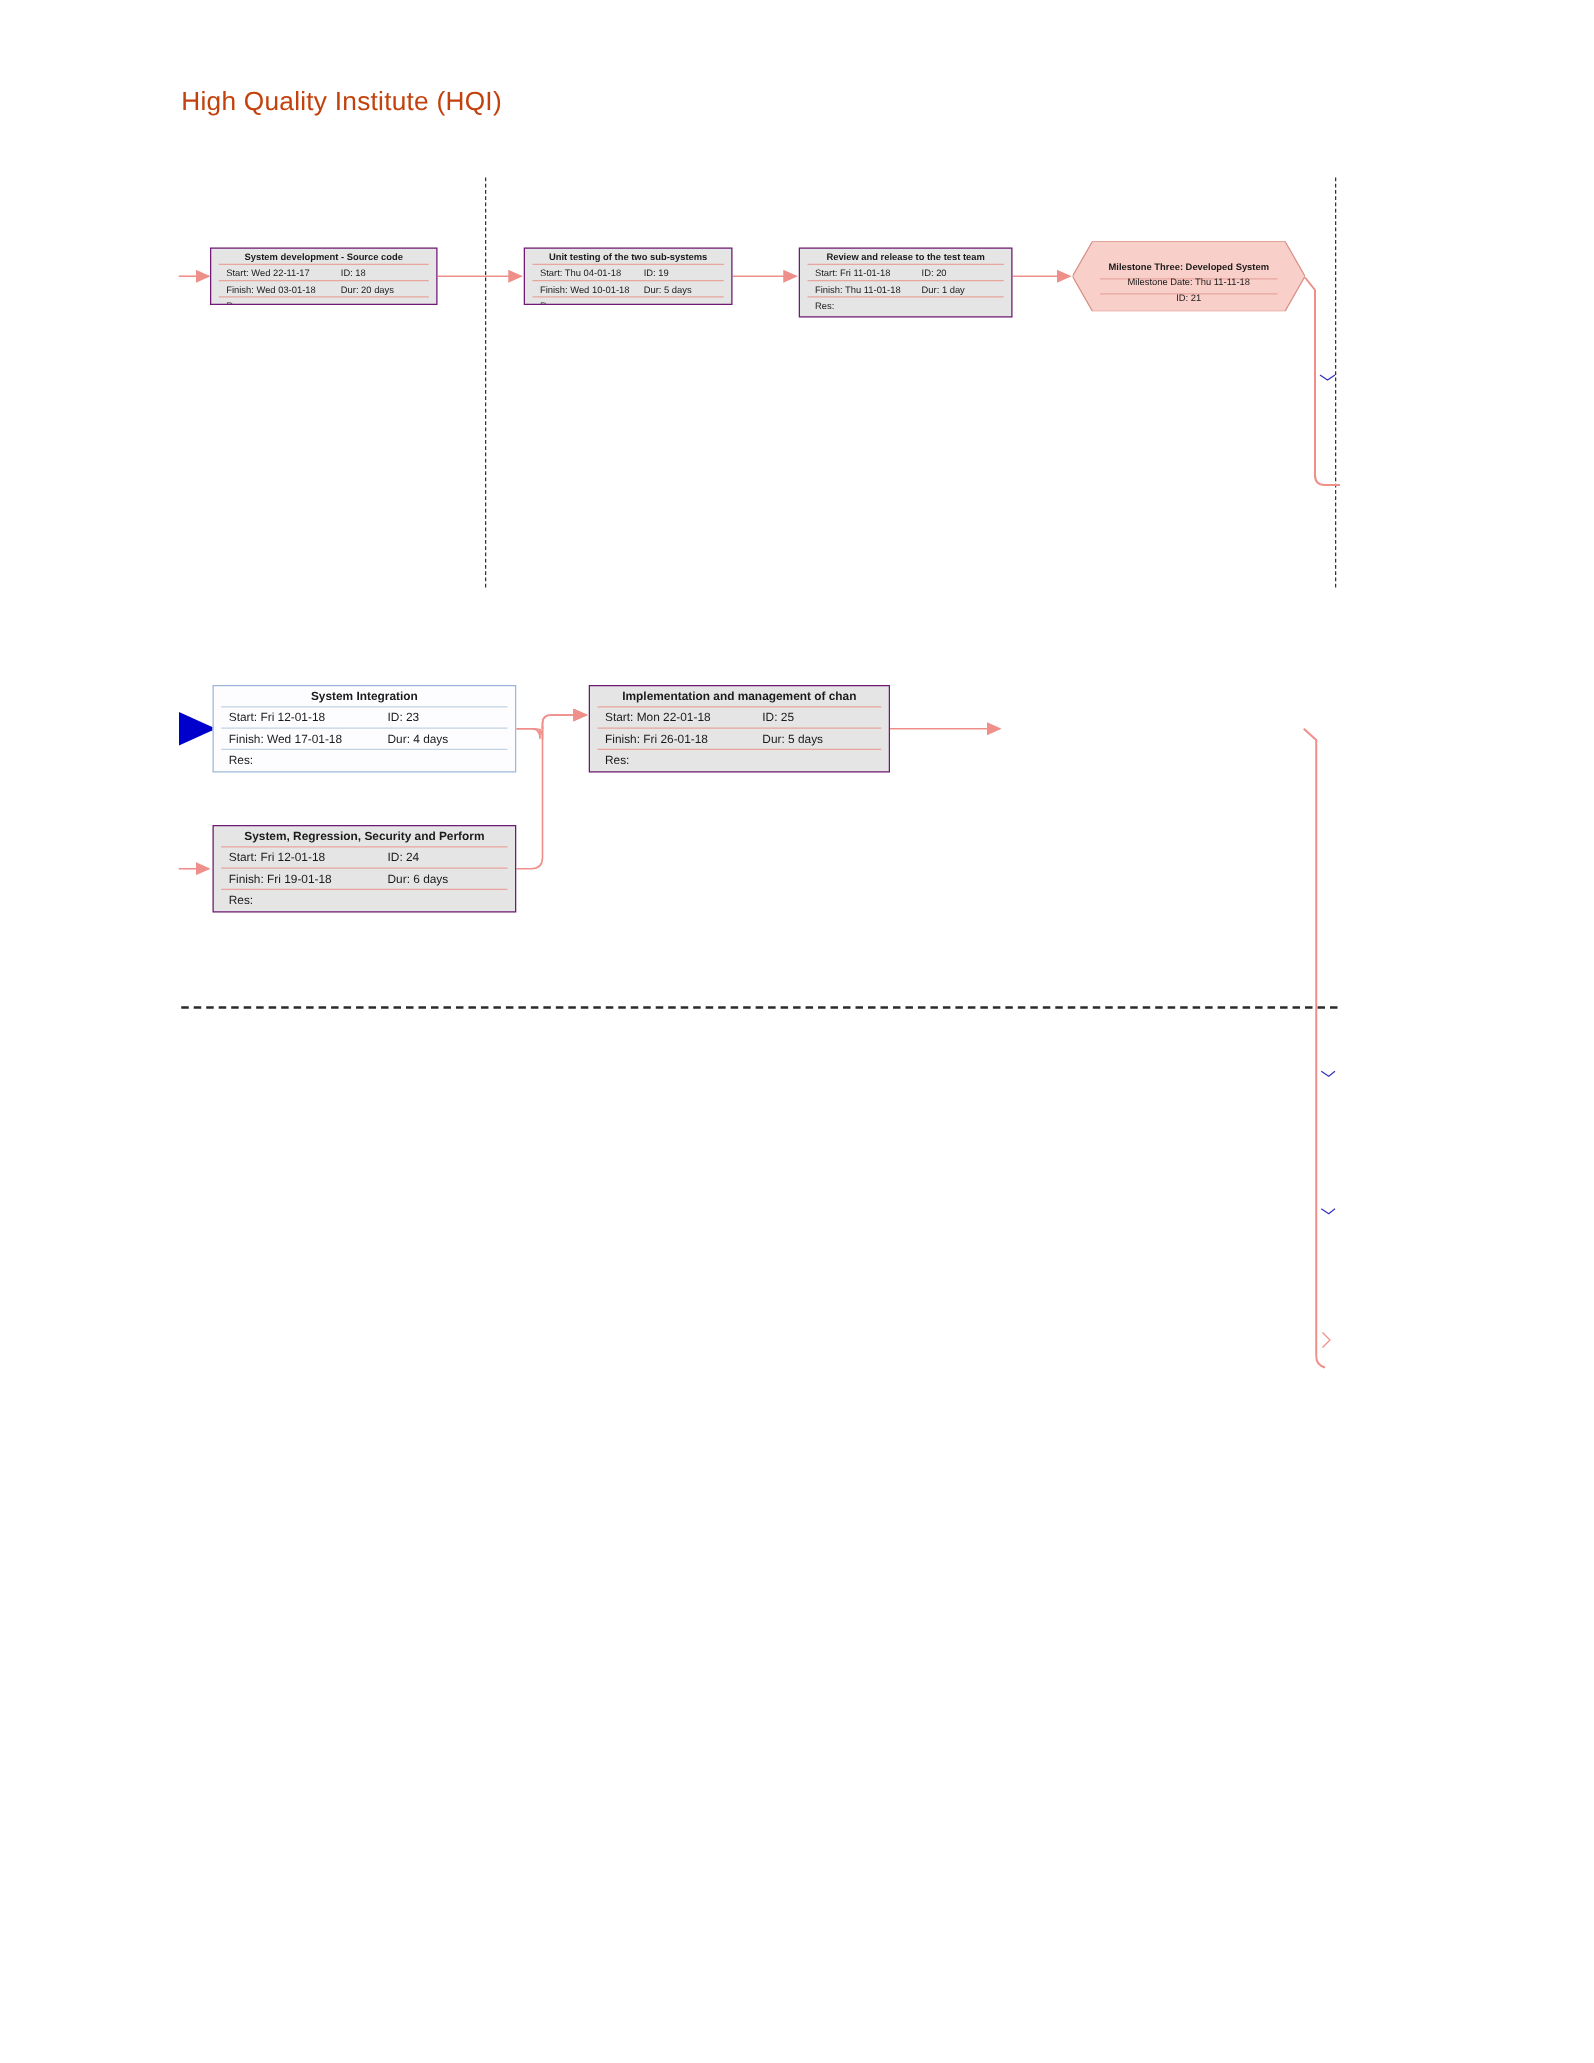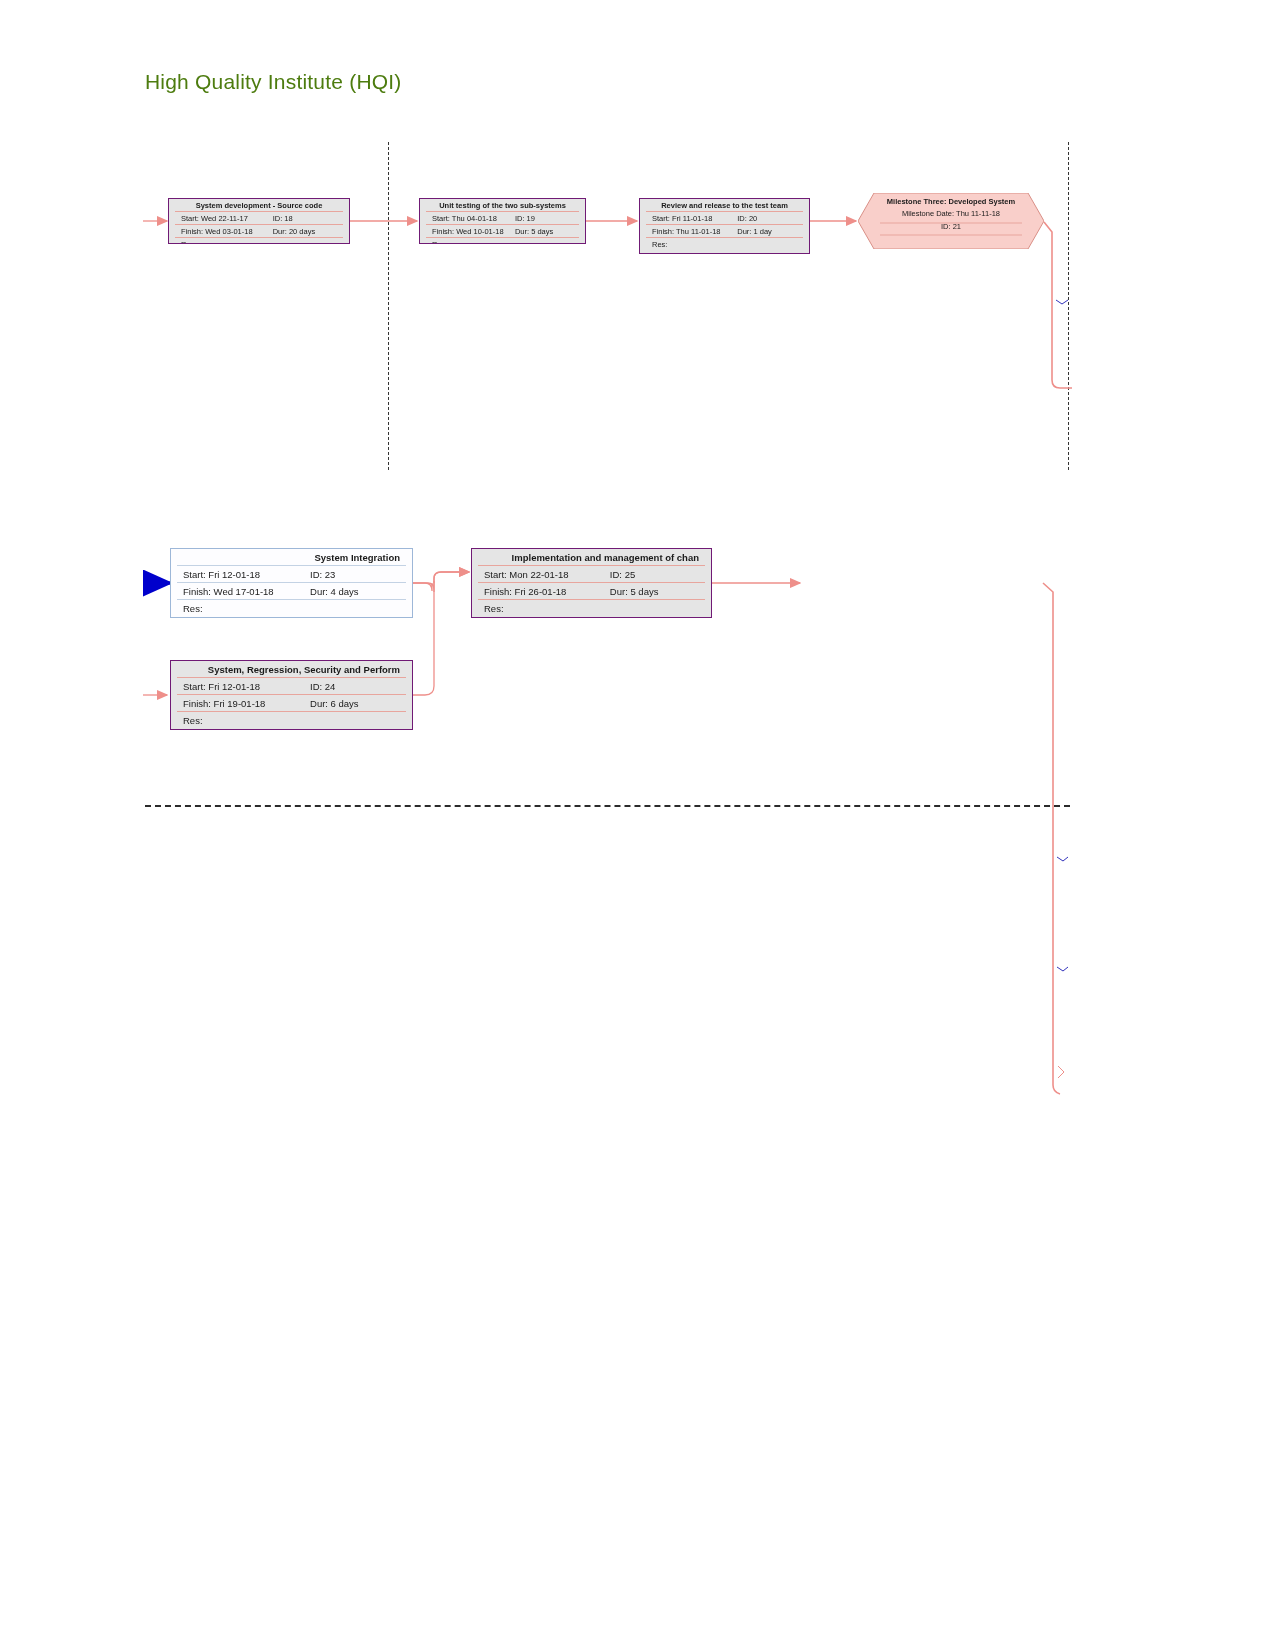--- a/index.html
+++ b/index.html
@@ -23,21 +23,21 @@
     height: 1650px;
   }
 
   
   .doc-title {
     position: absolute;
     left: 145px;
     top: 70px;
     font-size: 21px;
     font-weight: 400;
-    color: #4d7c0f;
+    color: #c2410c;
     letter-spacing: 0.2px;
     white-space: nowrap;
   }
 
   
   #connectors {
     position: absolute;
     left: 0; top: 0;
     width: 1275px;
     height: 1650px;
@@ -75,21 +75,21 @@
     white-space: nowrap;
     display: flex;
   }
   .node.light .n-row { border-bottom: 1px solid #c3d2e4; }
   .node .n-row.last { border-bottom: none; }
   .node .c1 { flex: 0 0 58%; }
   .node .c2 { flex: 0 0 42%; }
 
   
   .node.big { font-size: 9.5px; }
-  .node.big .n-title { padding: 3px 6px 2px 6px; text-align: right; }
+  .node.big .n-title { padding: 3px 6px 2px 6px; }
   .node.big .n-row { padding: 3px 4px 2px 6px; }
 
   
   .ms-wrap {
     position: absolute;
   }
   .ms-shape {
     position: absolute;
     left: 0; top: 0;
     width: 100%;
@@ -101,21 +101,21 @@
     width: 100%;
     height: 100%;
     box-sizing: border-box;
     font-size: 7.5px;
     color: #1a1a1a;
   }
   .ms-content.big { font-size: 9.5px; }
   .ms-title {
     text-align: center;
     font-weight: bold;
-    padding-top: 4px;
+    padding-top: 16px;
     line-height: 1.25;
   }
   .ms-row {
     text-align: center;
     padding: 2px 0 1px 0;
   }
 
   
   .vguide {
     position: absolute;

